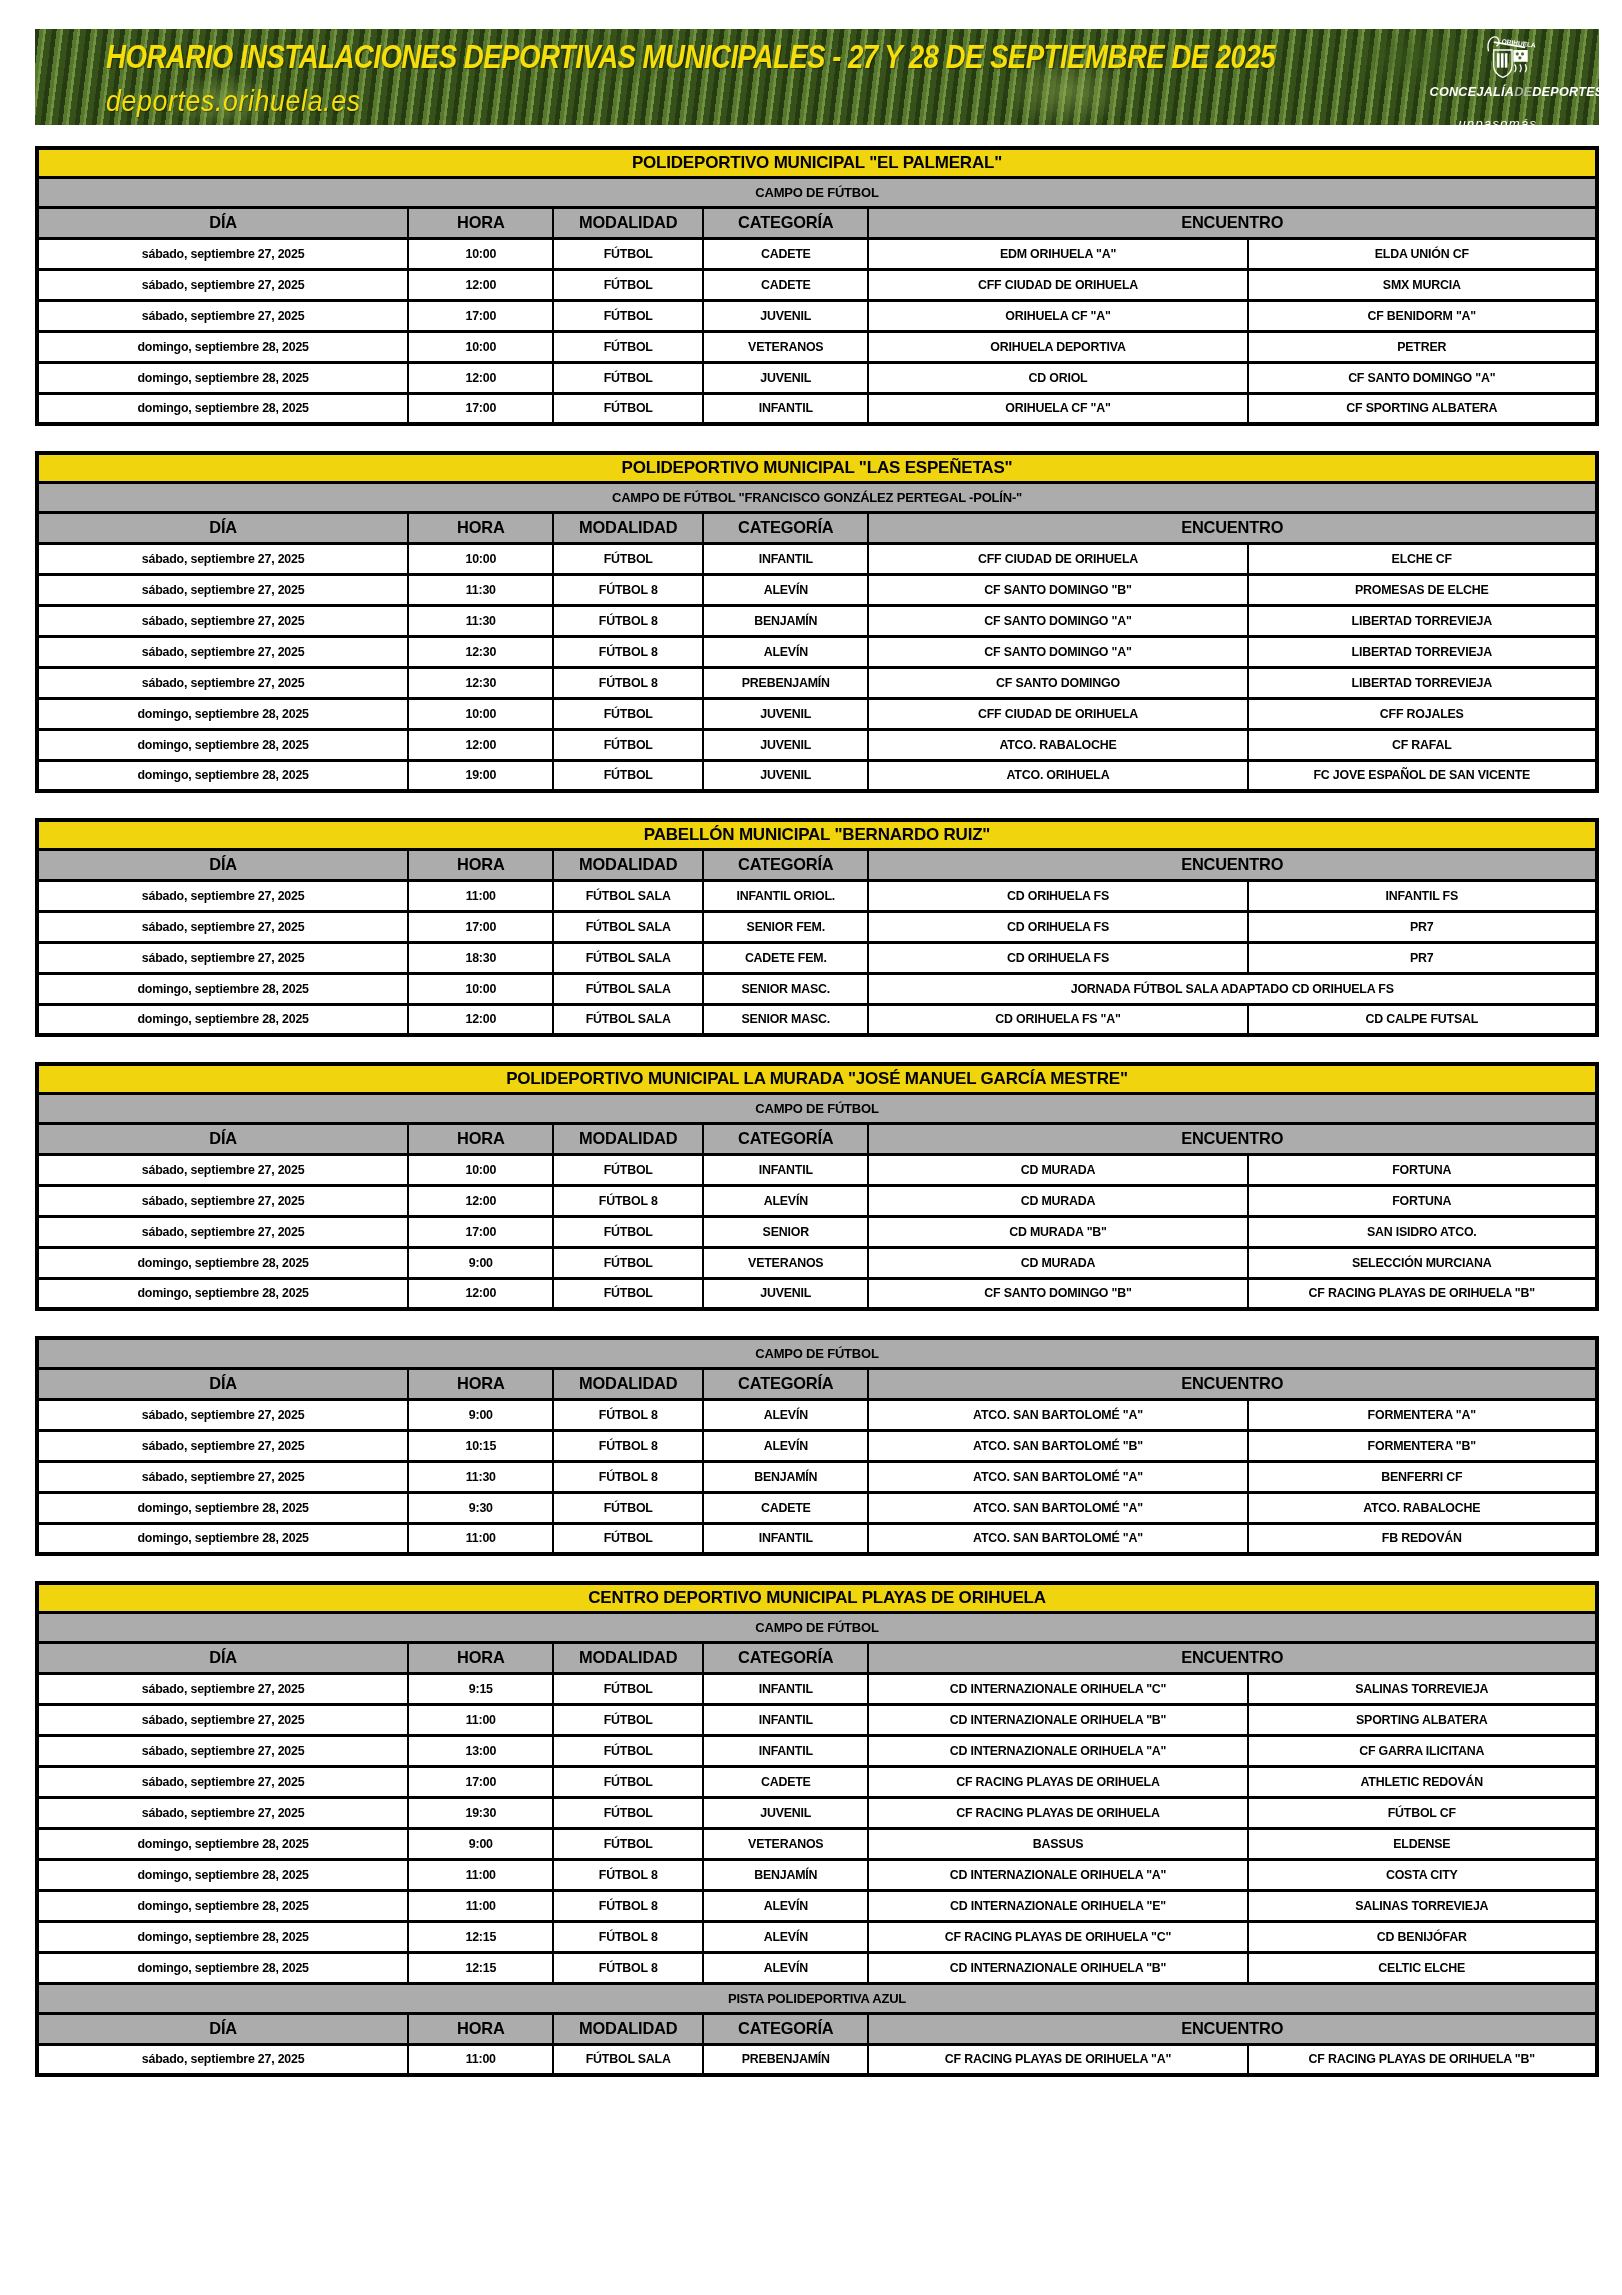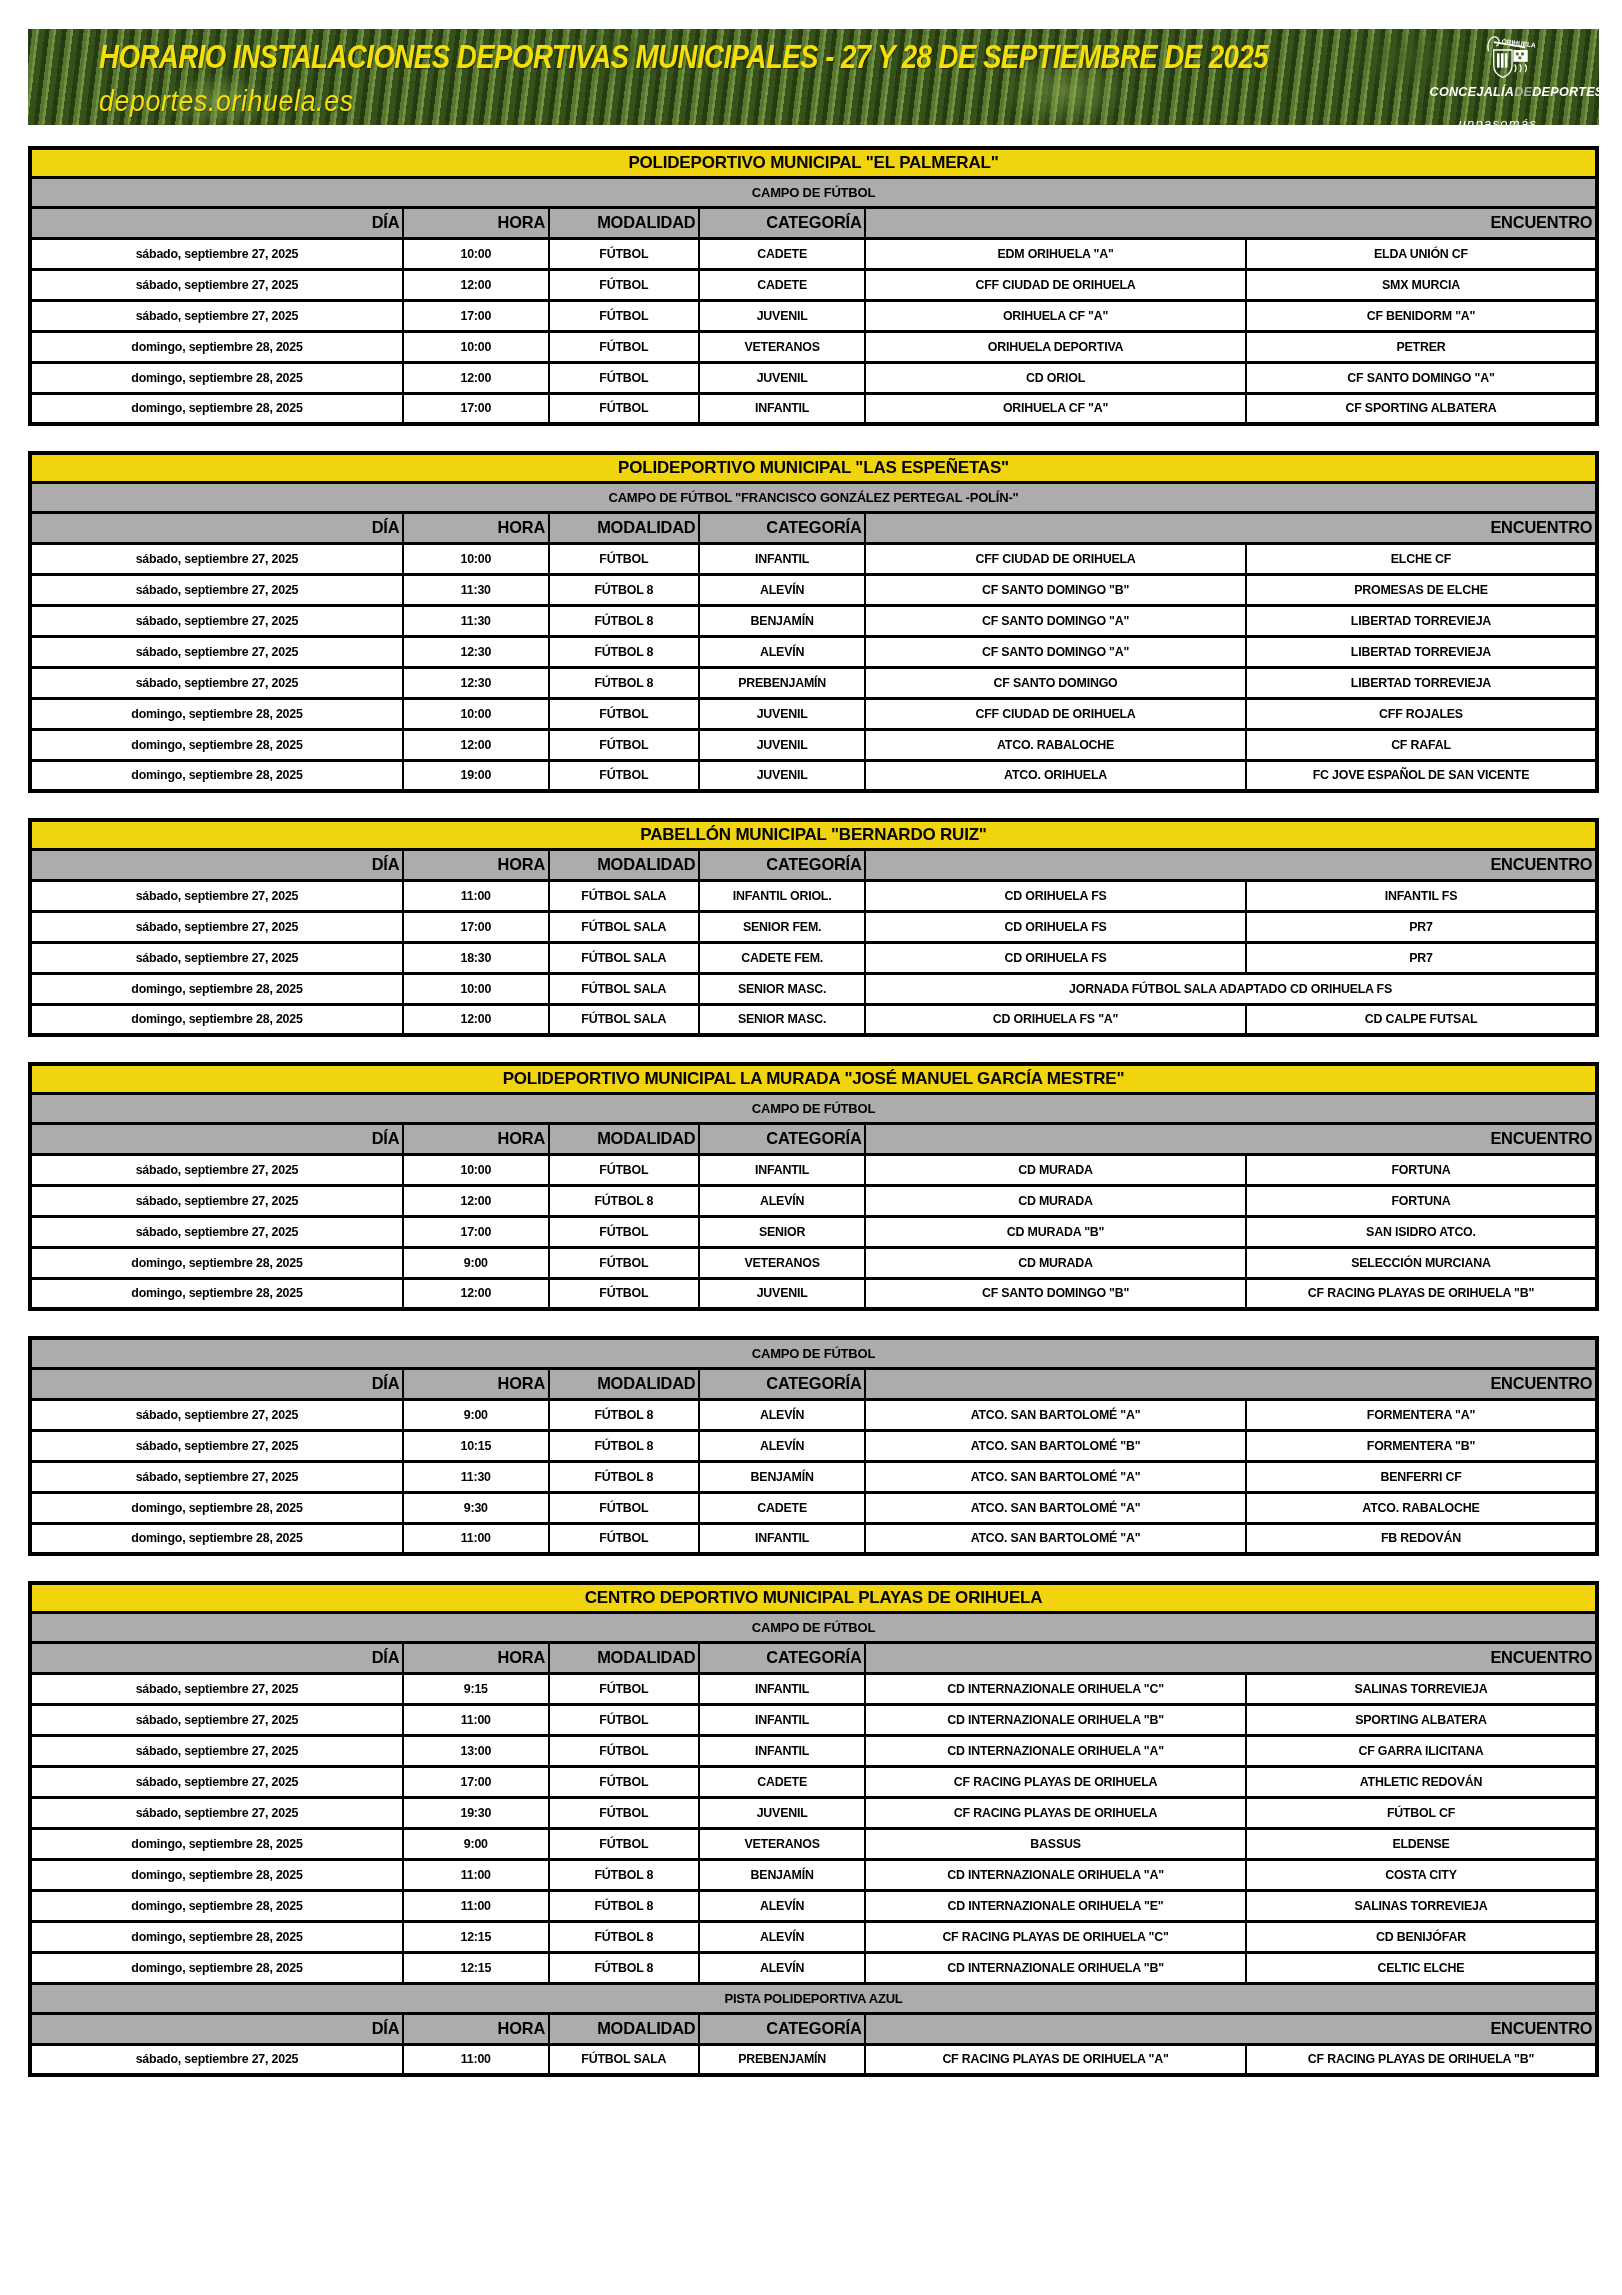--- a/index.html
+++ b/index.html
@@ -8,21 +8,21 @@
     --ink:#000;
     --title-yellow:#F5DE0A;
   }
   *{box-sizing:border-box;}
   html,body{margin:0;padding:0;}
   body{
     width:1622px;height:2295px;background:#fff;
     font-family:"Liberation Sans",sans-serif;
     color:var(--ink);
   }
-  .page{padding:29px 23px 0 28px;}
+  .page{padding:29px 23px 0 35px;}
 
   
   .banner{
     position:relative;height:96px;overflow:hidden;
     background-color:#4c6b28;
     background-image:
       radial-gradient(79px 39px at 12% 75%, rgba(140,172,78,.55), transparent 70%),
       radial-gradient(105px 46px at 38% 25%, rgba(52,82,26,.6), transparent 70%),
       radial-gradient(92px 52px at 66% 65%, rgba(150,178,88,.45), transparent 70%),
       radial-gradient(98px 46px at 88% 30%, rgba(60,92,30,.55), transparent 70%),
@@ -65,21 +65,21 @@
     margin-bottom:25px;border:4.6px solid #000;
   }
   table.sched td,table.sched th{
     border:2px solid #000;border-top-width:3.9px;border-bottom-width:3.9px;
     text-align:center;vertical-align:middle;
     font-weight:bold;letter-spacing:-0.2px;
     overflow:hidden;white-space:nowrap;padding:0 2.6px;
   }
   tr.facility td{background:var(--yellow);height:29px;font-size:17px;}
   tr.venue td{background:var(--gray);height:30px;font-size:13px;}
-  tr.colhead th{background:var(--gray);height:31px;font-size:16.4px;text-align:right;}
+  tr.colhead th{background:var(--gray);height:31px;font-size:16.4px;}
   tr.data td{background:#fff;height:31px;font-size:12.4px;}
 </style>
 </head>
 <body>
 
 <div class="page">
 
   <header class="banner">
     <div class="banner-title">HORARIO INSTALACIONES DEPORTIVAS MUNICIPALES - 27 Y 28 DE SEPTIEMBRE DE 2025</div>
     <div class="banner-site">deportes.orihuela.es</div>

